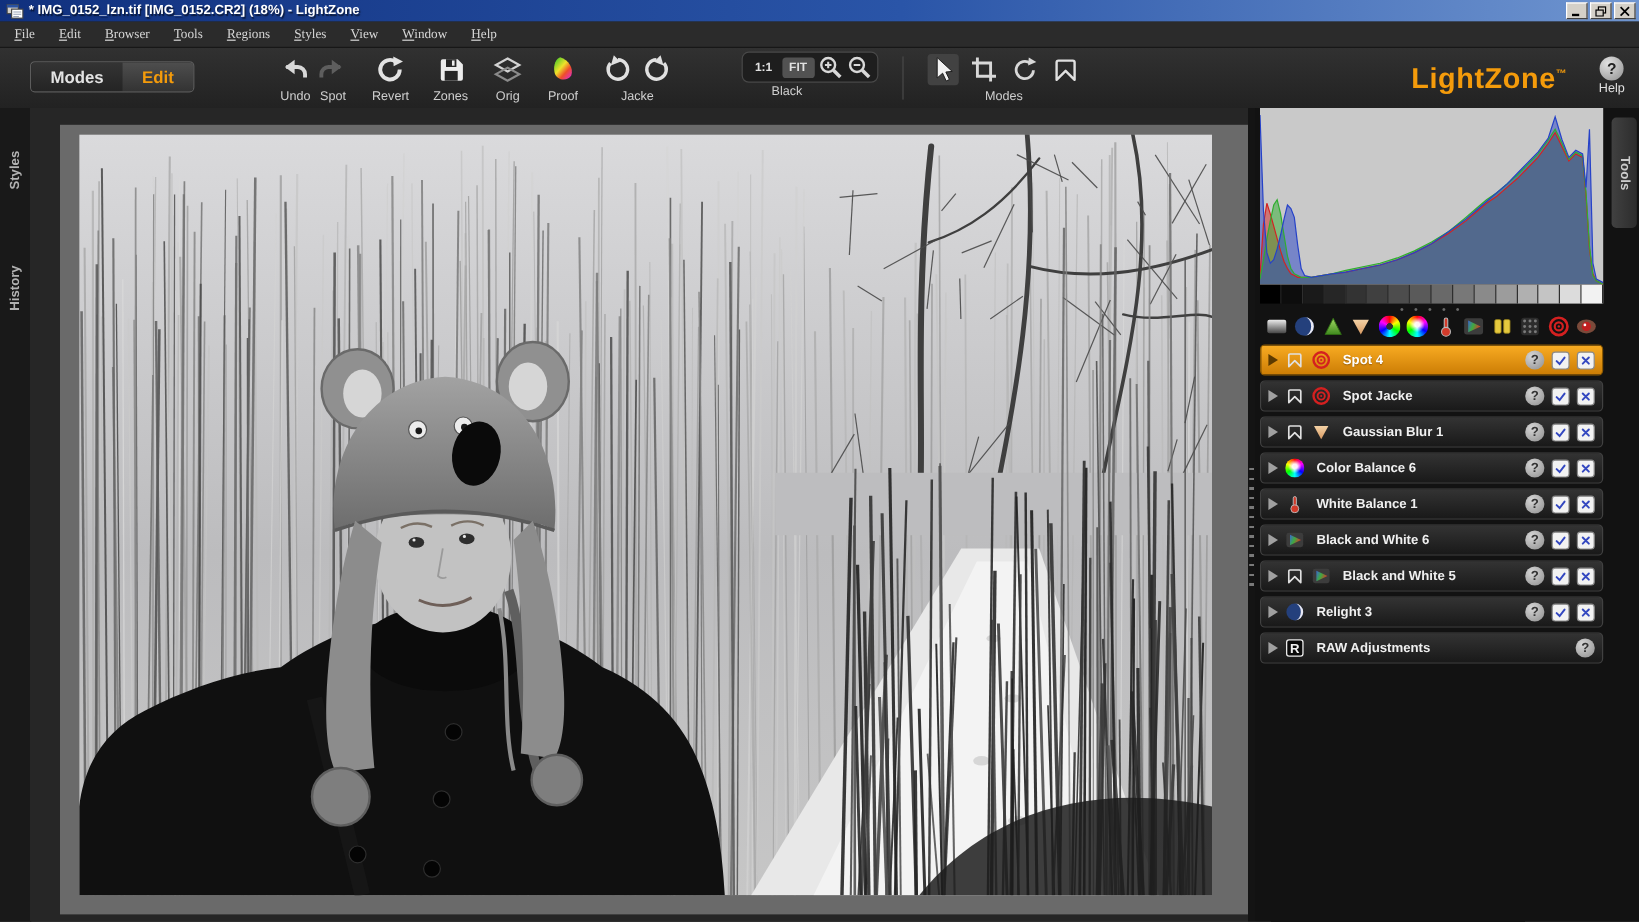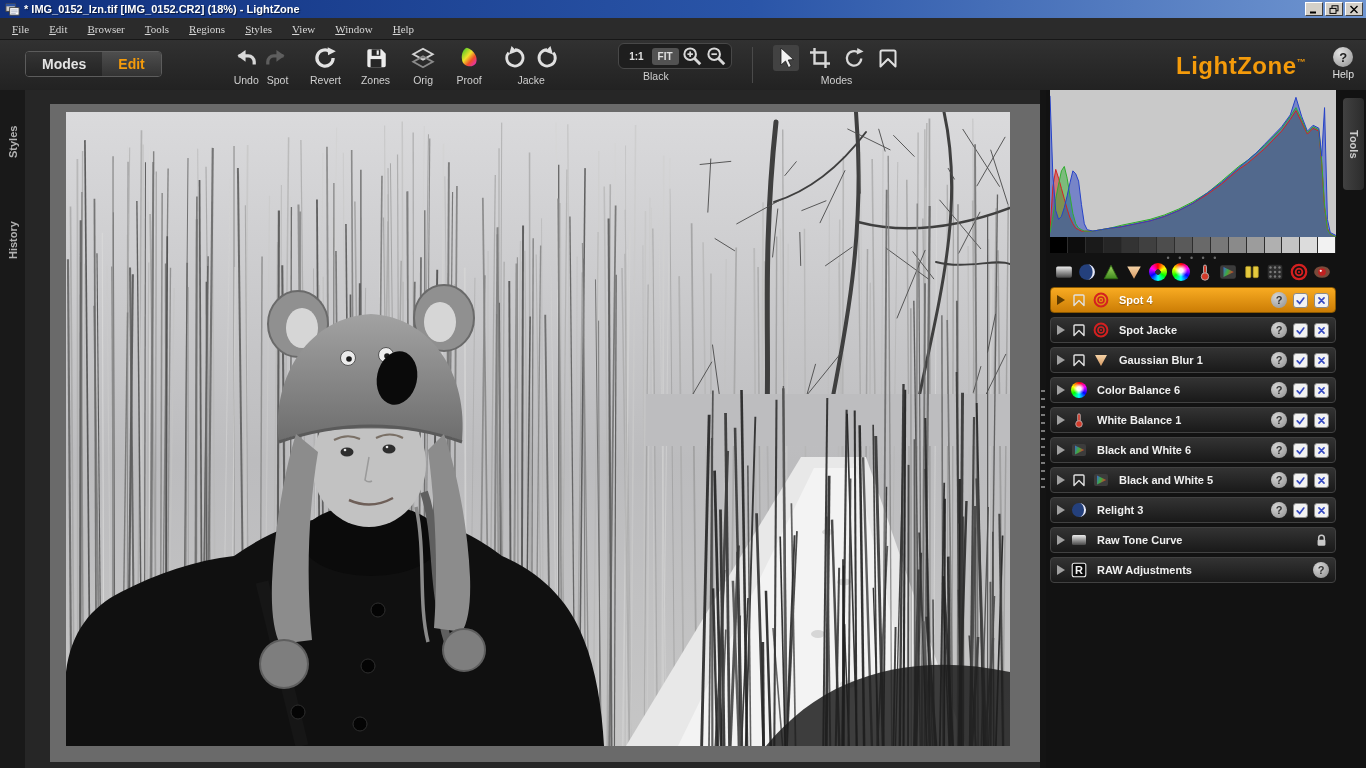--- a/index.html
+++ b/index.html
@@ -1158,42 +1158,20 @@
           <button class="row-close">
             <svg viewBox="0 0 16 16" xmlns="http://www.w3.org/2000/svg">
               <path d="M4.3 4.3 L11.7 11.7 M11.7 4.3 L4.3 11.7" stroke="#3448c0" stroke-width="2.4" stroke-linecap="round"></path>
             </svg>
           </button>
         </div>
         <div class="tool-row">
           <span class="row-expand"></span>
           <span class="row-ic">
             <svg viewBox="0 0 16 16" xmlns="http://www.w3.org/2000/svg">
-              <defs>
-                <linearGradient id="zg" x1="0" y1="0" x2="0" y2="1">
-                  <stop offset="0" stop-color="#ededed"></stop>
-                  <stop offset=".5" stop-color="#9a9a9a"></stop>
-                  <stop offset="1" stop-color="#474747"></stop>
-                </linearGradient>
-              </defs>
-              <rect x="1" y="3" width="14" height="10" rx="1.5" fill="url(#zg)"></rect>
-            </svg>
-          </span>
-          <span class="row-label">Raw Tone Curve</span>
-          <span class="row-lock">
-            <svg viewBox="0 0 16 16" xmlns="http://www.w3.org/2000/svg">
-              <path d="M5 8 V6 a3 3 0 0 1 6 0 v2" fill="none" stroke="#c9c9c9" stroke-width="1.6"></path>
-              <rect x="3.8" y="7.8" width="8.4" height="6.2" rx="1.1" fill="#c9c9c9"></rect>
-            </svg>
-          </span>
-        </div>
-        <div class="tool-row">
-          <span class="row-expand"></span>
-          <span class="row-ic">
-            <svg viewBox="0 0 16 16" xmlns="http://www.w3.org/2000/svg">
               <rect x="1.2" y="1.2" width="13.6" height="13.6" rx="2" fill="#0a0a0a" stroke="#eaeaea" stroke-width="1.1"></rect>
               <text x="8" y="12.2" text-anchor="middle" font-size="11" font-weight="bold" fill="#f2f2f2" font-family="Liberation Sans,sans-serif">R</text>
             </svg>
           </span>
           <span class="row-label">RAW Adjustments</span>
           <button class="row-help">?</button>
         </div>
       </div>
   </div>
 

